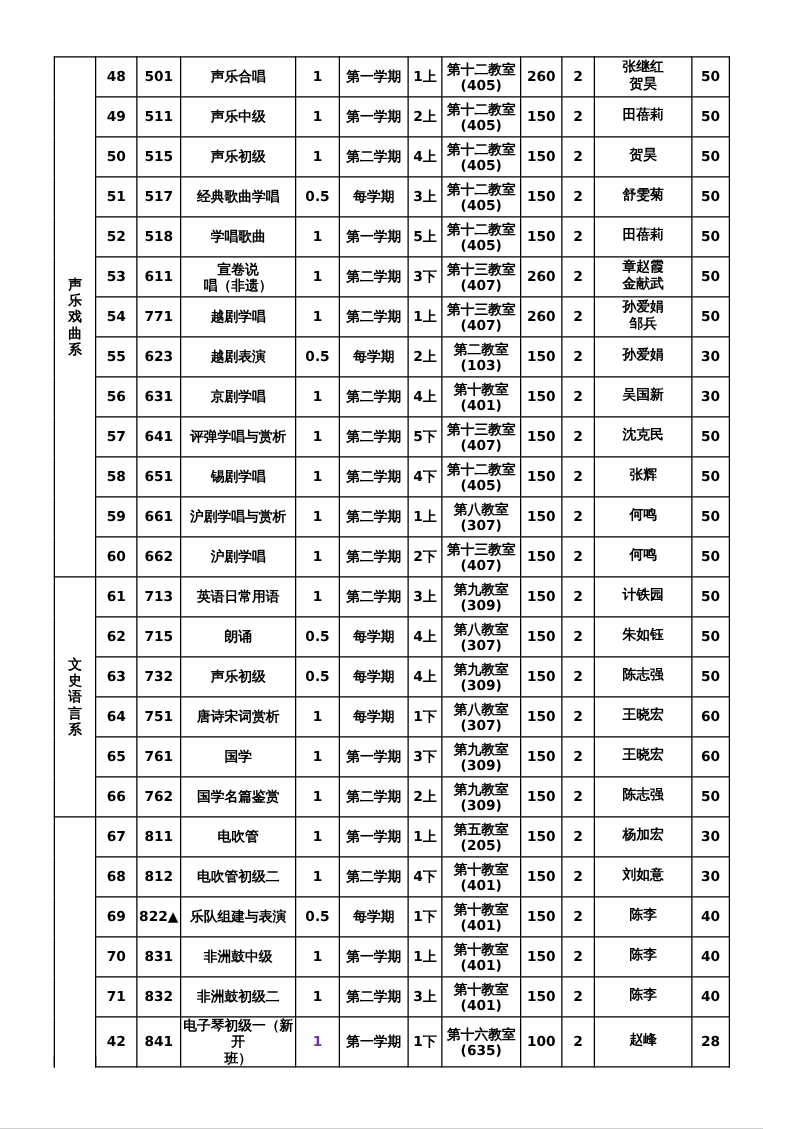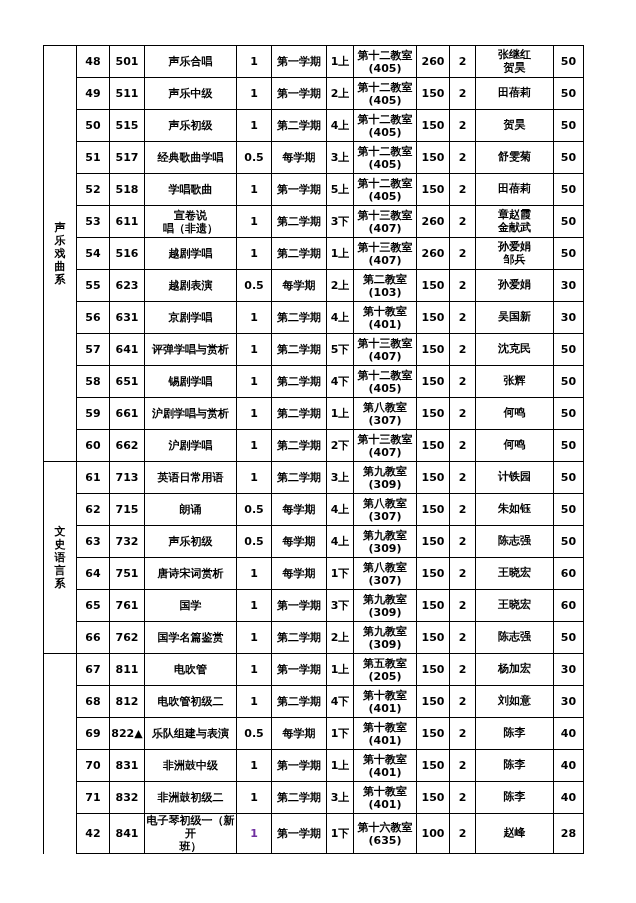--- a/index.html
+++ b/index.html
@@ -151,21 +151,21 @@
     <td class="room-cell">第十三教室
 (407)</td>
     <td>260</td>
     <td>2</td>
     <td class="teacher-cell">章赵霞
 金献武</td>
     <td>50</td>
   </tr>
         <tr>
     <td>54</td>
-    <td>516</td>
+    <td>771</td>
     <td class="name-cell">越剧学唱</td>
     <td>1</td>
     <td>第二学期</td>
     <td>1上</td>
     <td class="room-cell">第十三教室
 (407)</td>
     <td>260</td>
     <td>2</td>
     <td class="teacher-cell">孙爱娟
 邹兵</td>

